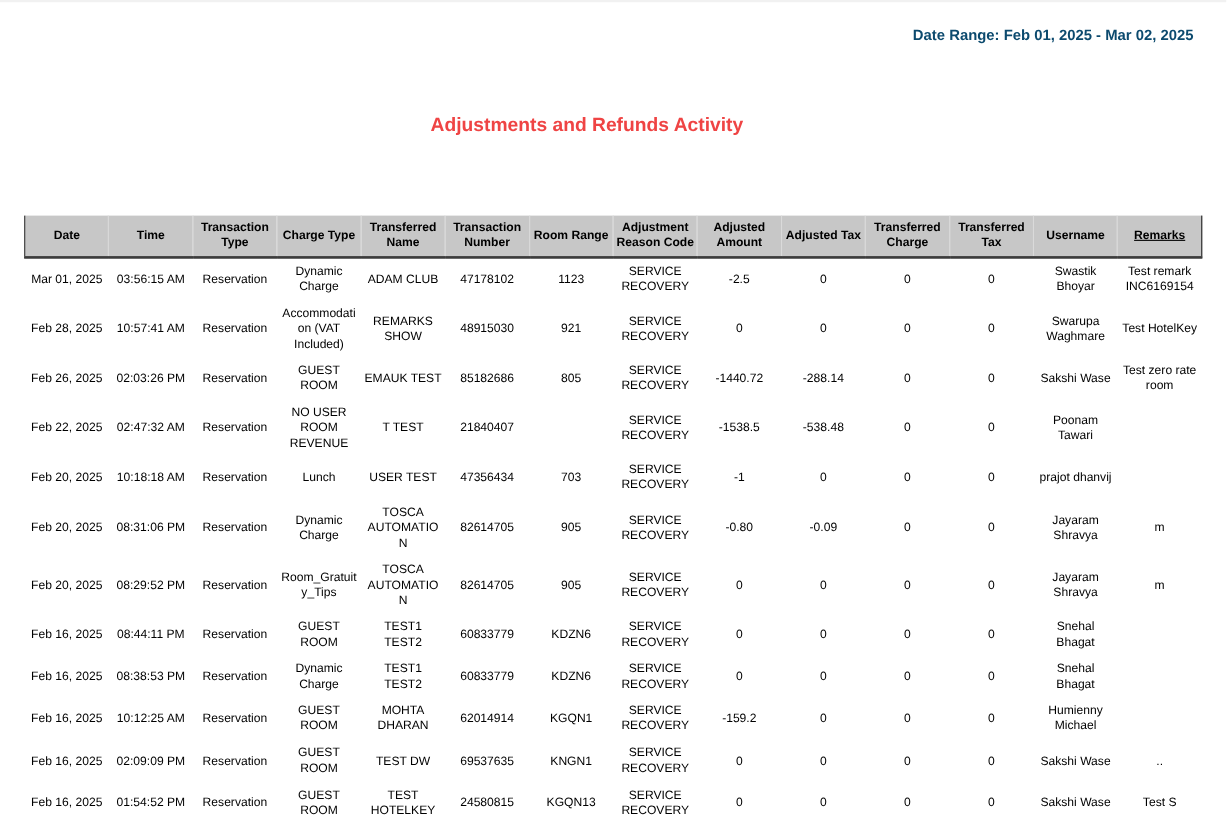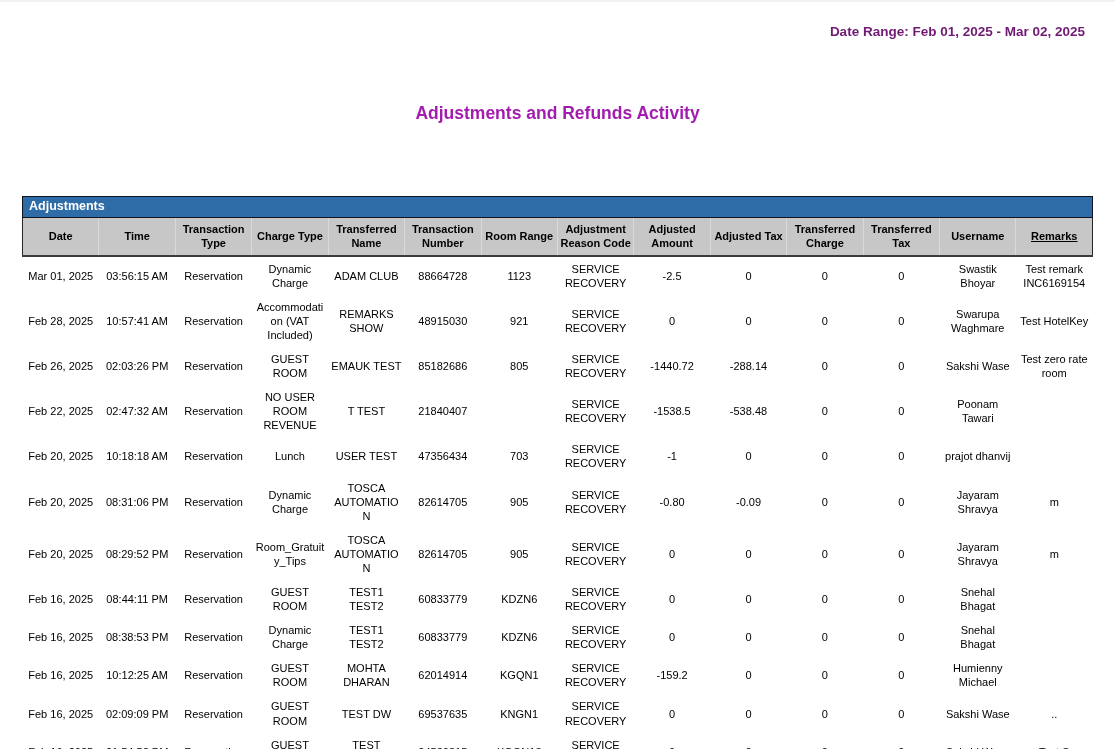--- a/index.html
+++ b/index.html
@@ -8,26 +8,26 @@
     font-family: "Liberation Sans", "DejaVu Sans", sans-serif;
     color: #000;
     position: relative;
   }
   .top-rule {
     position: absolute; top: 0; left: 0; width: 1115px; height: 2px;
     background: #f1f1f1;
   }
   .date-range {
     position: absolute; top: 24px; right: 30px;
-    font-size: 13.5px; font-weight: bold; color: #701a75;
+    font-size: 13.5px; font-weight: bold; color: #0c4a6e;
     white-space: nowrap;
   }
   .report-title {
     position: absolute; top: 103px; left: 0; width: 1067px;
-    text-align: center; font-size: 17.5px; font-weight: bold; color: #a21caf; margin-left: 24px;
+    text-align: center; font-size: 17.5px; font-weight: bold; color: #ef4444;
   }
   .section {
     position: absolute; top: 196px; left: 22px; width: 1071px;
   }
   .section-bar {
     background: var(--bar-color, #2d6ca6);
     border: 1px solid #14141f;
     color: #ffffff;
     font-size: 12.5px; font-weight: bold;
     padding: 2px 0 3px 6px;
@@ -67,23 +67,20 @@
 </head>
 <body>
 
 <div class="top-rule"></div>
 
 <div class="date-range">Date Range: Feb 01, 2025 - Mar 02, 2025</div>
 
 <div class="report-title">Adjustments and Refunds Activity</div>
 
 <div class="section">
-  <div class="section-bar">
-    <span>Adjustments</span>
-  </div>
   <table class="report">
     <thead>
       <tr>
           <th>Date</th>
           <th>Time</th>
           <th>Transaction Type</th>
           <th>Charge Type</th>
           <th>Transferred Name</th>
           <th>Transaction Number</th>
           <th>Room Range</th>
@@ -96,21 +93,21 @@
           <th>Remarks</th>
         </tr>
     </thead>
     <tbody>
         <tr>
           <td>Mar 01, 2025</td>
           <td>03:56:15 AM</td>
           <td>Reservation</td>
           <td>Dynamic Charge</td>
           <td>ADAM CLUB</td>
-          <td>88664728</td>
+          <td>47178102</td>
           <td>1123</td>
           <td>SERVICE RECOVERY</td>
           <td>-2.5</td>
           <td>0</td>
           <td>0</td>
           <td>0</td>
           <td>Swastik Bhoyar</td>
           <td>Test remark INC6169154</td>
         </tr>
         <tr>

